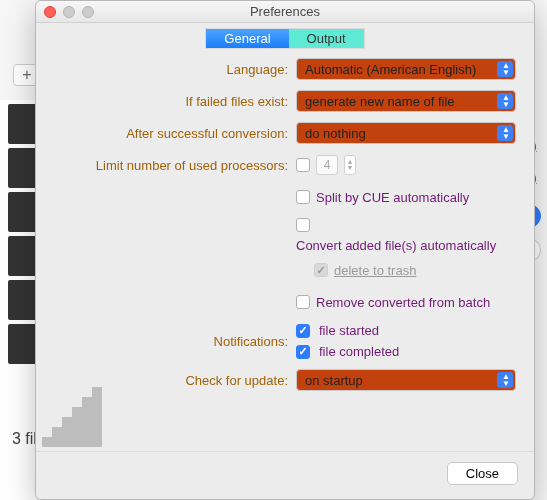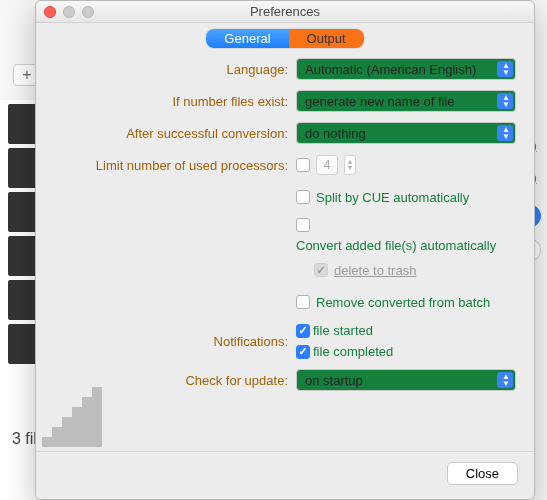--- a/index.html
+++ b/index.html
@@ -20,46 +20,46 @@
 .window { position: absolute; left: 35px; top: 0; width: 500px; height: 500px; background: #ececec; border: 1px solid #b8b8b8; border-radius: 6px; box-shadow: 0 10px 30px rgba(0,0,0,0.25); display:flex; flex-direction:column; }
 .titlebar { height: 22px; background: linear-gradient(#f7f7f7,#e6e6e6); border-bottom:1px solid #d0d0d0; border-radius:6px 6px 0 0; position:relative; display:flex; align-items:center; justify-content:center; }
 .traffic { position:absolute; left:8px; top:5px; display:flex; gap:7px; }
 .traffic span { width:12px;height:12px;border-radius:50%; }
 .tclose{background:#ff5f57;border:1px solid #e24238;}
 .tmin{background:#ccc;border:1px solid #b5b5b5;}
 .tmax{background:#ccc;border:1px solid #b5b5b5;}
 .title { font-size:13px; color:#4a4a4a; }
 
 .tabbar { display:flex; justify-content:center; padding:6px 0 10px; }
-.seg { display:flex; border-radius:8px; overflow:hidden; box-shadow:0 0 0 1px rgba(0,0,0,0.08); }
-.seg-btn { font-size:13px; padding:2px 18px; background:#f97316; color:#333; border:none; cursor:pointer; }
+.seg { display:flex; border-radius:0; overflow:hidden; box-shadow:0 0 0 1px rgba(0,0,0,0.08); }
+.seg-btn { font-size:13px; padding:2px 18px; background:#5eead4; color:#333; border:none; cursor:pointer; }
 .seg-btn.active { background:linear-gradient(#4ea3ff,#1c7ef9); color:#fff; }
 
 .form { flex:1; padding:0 18px 0 12px; font-size:13px; color:#222; }
 .row { display:flex; align-items:center; margin-bottom:10px; min-height:22px; }
 .label { width:248px; text-align:right; padding-right:8px; color:#a16207; }
 .controls { flex:1; display:flex; align-items:center; gap:6px; flex-wrap:wrap; }
 
-.select { flex:1; position:relative; background:#15803d; border:1px solid #c9c9c9; border-radius:4px; height:22px; display:flex; align-items:center; padding:0 22px 0 8px; font-size:13px; }
+.select { flex:1; position:relative; background:#c2410c; border:1px solid #c9c9c9; border-radius:4px; height:22px; display:flex; align-items:center; padding:0 22px 0 8px; font-size:13px; }
 .select::after { content:""; position:absolute; right:2px; top:2px; width:16px; height:16px; background:#3c82f6; border-radius:3px; }
 .select .arrows { position:absolute; right:5px; top:3px; color:#fff; font-size:8px; line-height:7px; z-index:1; pointer-events:none; }
 
 .checkbox { width:14px; height:14px; border:1px solid #b0b0b0; border-radius:3px; background:#fff; display:inline-flex; align-items:center; justify-content:center; flex-shrink:0; }
 .checkbox.checked { background:#2f7dff; border-color:#2f7dff; }
 .checkbox.checked::after { content:"✓"; color:#fff; font-size:11px; font-weight:bold; line-height:1; }
 .checkbox.disabled { background:#f0f0f0; border-color:#d0d0d0; }
 .checkbox.disabled.checked { background:#d9d9d9; border-color:#cfcfcf; }
 .checkbox.disabled.checked::after { color:#9a9a9a; }
 
-.chk-label { font-size:13px; color:#15803d; }
+.chk-label { font-size:13px; color:#701a75; }
 .chk-label.disabled { color:#9a9a9a;text-decoration:underline; }
 
 .numbox { width:22px; height:20px; border:1px solid #d0d0d0; background:#fafafa; border-radius:3px; text-align:center; font-size:12px; color:#aaa; display:flex;align-items:center;justify-content:center; }
 .stepper { width:12px; height:20px; border:1px solid #d0d0d0; border-radius:3px; background:#fff; font-size:7px; color:#aaa; display:flex; flex-direction:column; align-items:center; justify-content:center; line-height:6px; }
-.chk-pair { display:flex; align-items:center; gap:3px; width:50%; }
+.chk-pair { display:flex; align-items:center; gap:9px; width:50%; }
 
 .footer { padding:10px 16px 14px; display:flex; justify-content:flex-end; border-top:1px solid #d9d9d9; background:#ececec; border-radius:0 0 6px 6px; }
 .btn { background:#fff; border:1px solid #c8c8c8; border-radius:5px; padding:3px 18px; font-size:13px; cursor:pointer; }
 
 .resize { position:absolute; left:6px; bottom:52px; width:60px; height:60px; }
 .resize svg { width:100%; height:100%; }
 
 .sub-indent { padding-left:18px; }
 </style>
 </head>
@@ -106,21 +106,21 @@
       <div class="label">Language:</div>
       <div class="controls">
         <div class="select">
           <span>Automatic (American English)</span>
           <span class="arrows">▲<br>▼</span>
         </div>
       </div>
     </div>
 
     <div class="row">
-      <div class="label">If number files exist:</div>
+      <div class="label">If failed files exist:</div>
       <div class="controls">
         <div class="select">
           <span>generate new name of file</span>
           <span class="arrows">▲<br>▼</span>
         </div>
       </div>
     </div>
 
     <div class="row">
       <div class="label">After successful conversion:</div>

